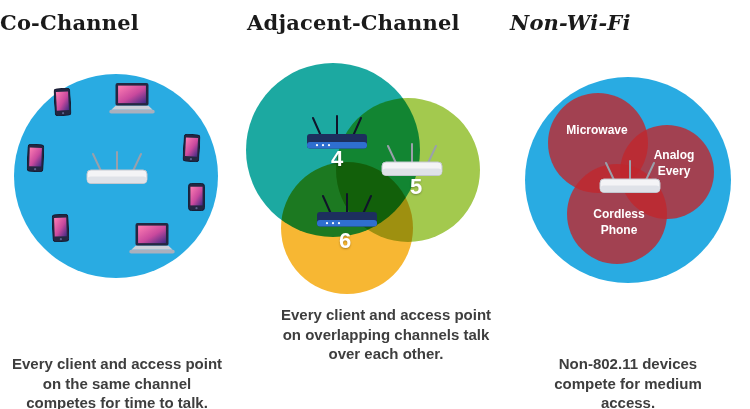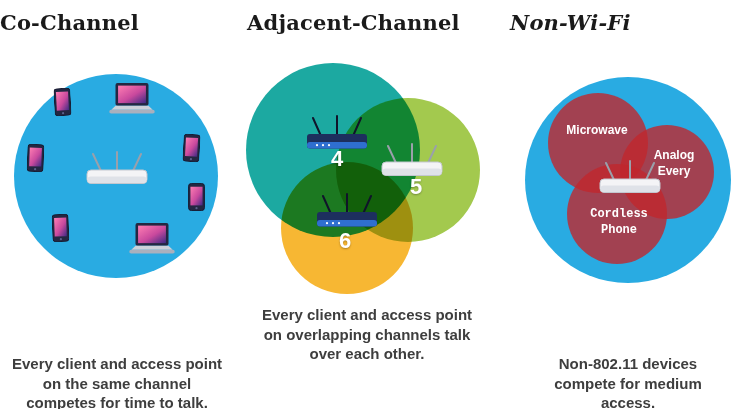--- a/index.html
+++ b/index.html
@@ -129,35 +129,35 @@
     <svg class="icon" style="left:380px;top:142px;width:64px;height:36px;">
         <use href="#sym-router-white"></use>
       </svg>
     <div class="chan-num" style="left:396px;top:174px;">5</div>
 
     <svg class="icon" style="left:315px;top:193px;width:64px;height:36px;">
         <use href="#sym-router-dark"></use>
       </svg>
     <div class="chan-num" style="left:325px;top:228px;">6</div>
 
-    <p class="caption" style="left:257px;top:305px;width:220px;text-align:center;">Every client and access point on overlapping channels talk over each other.</p>
+    <p class="caption" style="left:276px;top:305px;width:220px;text-align:center;">Every client and access point on overlapping channels talk over each other.</p>
   </div>
 
   <div>
     <h2 class="panel-title" style="left:510px;width:240px;font-style:italic;">Non-Wi-Fi</h2>
 
     <div class="circle" style="left: 525px; top: 77px; width: 206px; height: 206px; background-color: rgb(41, 171, 226);"></div>
 
     <div class="circle red" style="left: 548px; top: 93px; width: 100px; height: 100px; background-color: rgb(193, 39, 45);"></div>
     <div class="circle red" style="left: 620px; top: 125px; width: 94px; height: 94px; background-color: rgb(193, 39, 45);"></div>
     <div class="circle red" style="left: 567px; top: 164px; width: 100px; height: 100px; background-color: rgb(193, 39, 45);"></div>
 
     <div class="interferer-label" style="left:557px;top:123px;width:80px;">Microwave</div>
     <div class="interferer-label" style="left:648px;top:148px;width:52px;">Analog Every</div>
-    <div class="interferer-label" style="left:588px;top:207px;width:62px;font-family:Liberation Mono, monospace;">Cordless Phone</div>
+    <div class="interferer-label" style="left:588px;top:207px;width:62px;">Cordless Phone</div>
 
     <svg class="icon" style="left:598px;top:159px;width:64px;height:36px;">
         <use href="#sym-router-white"></use>
       </svg>
 
     <p class="caption" style="left:528px;top:318px;width:200px;margin-top:36px;">Non-802.11 devices compete for medium access.</p>
   </div>
 
 </div>
 

